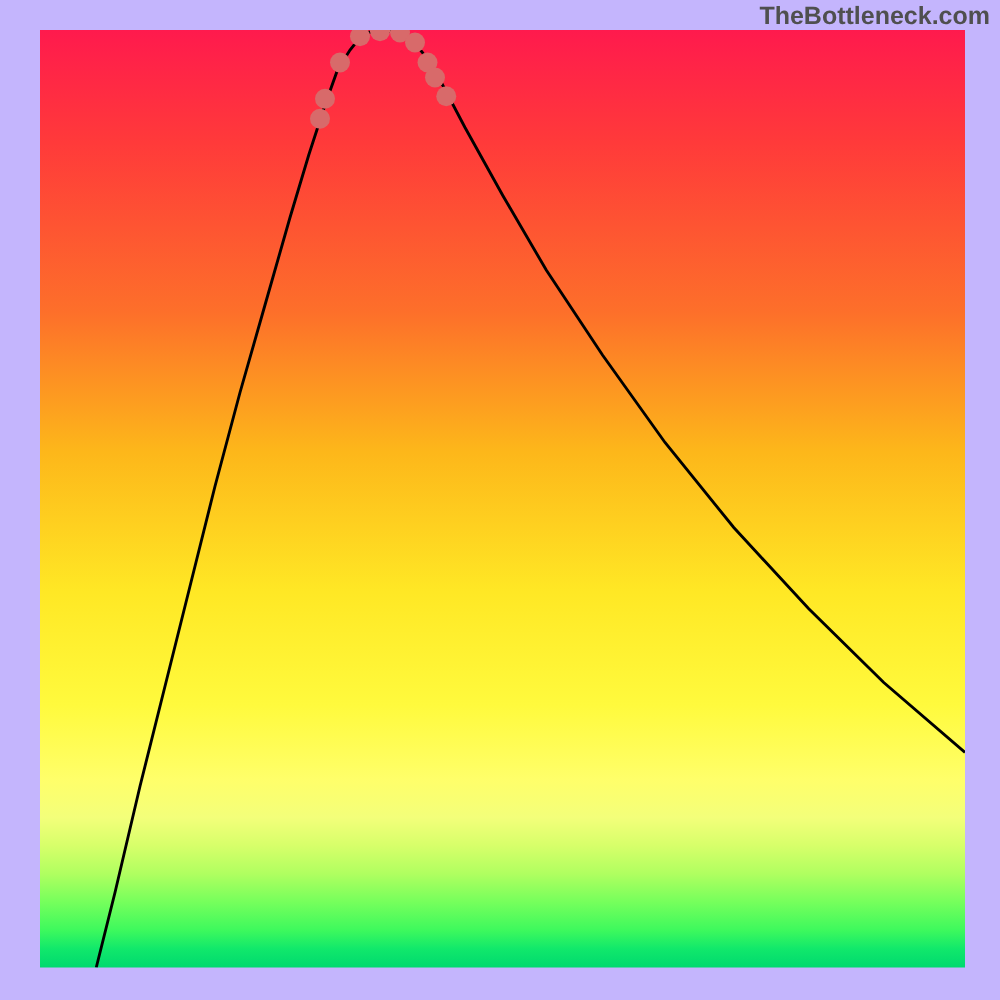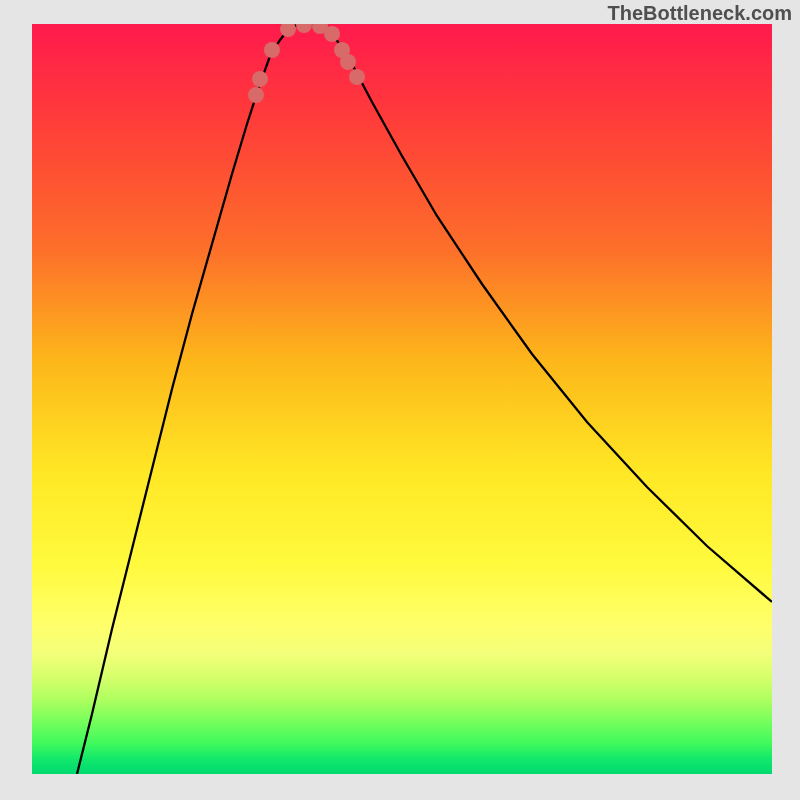--- a/index.html
+++ b/index.html
@@ -1,16 +1,16 @@
 <!DOCTYPE html>
 <html><head>
 <meta charset="utf-8">
 <style>
   html,body{margin:0;padding:0;width:800px;height:800px;overflow:hidden;background:#000;font-family:Arial,Helvetica,sans-serif}
-  .frame{position:absolute;left:0;top:0;width:800px;height:800px;background:#e5e5e5}
+  .frame{position:absolute;left:0;top:0;width:800px;height:800px;background:#c4b5fd}
   .plot{position:absolute;left:32px;top:24px;width:740px;height:750px;
         background:linear-gradient(to bottom,
           #ff1a4d 0%,
           #ff3a3a 12%,
           #fd6f2a 30%,
           #fdb71a 45%,
           #ffe825 60%,
           #fffa3d 72%,
           #ffff6a 80%,
           #f3ff7a 84%,

